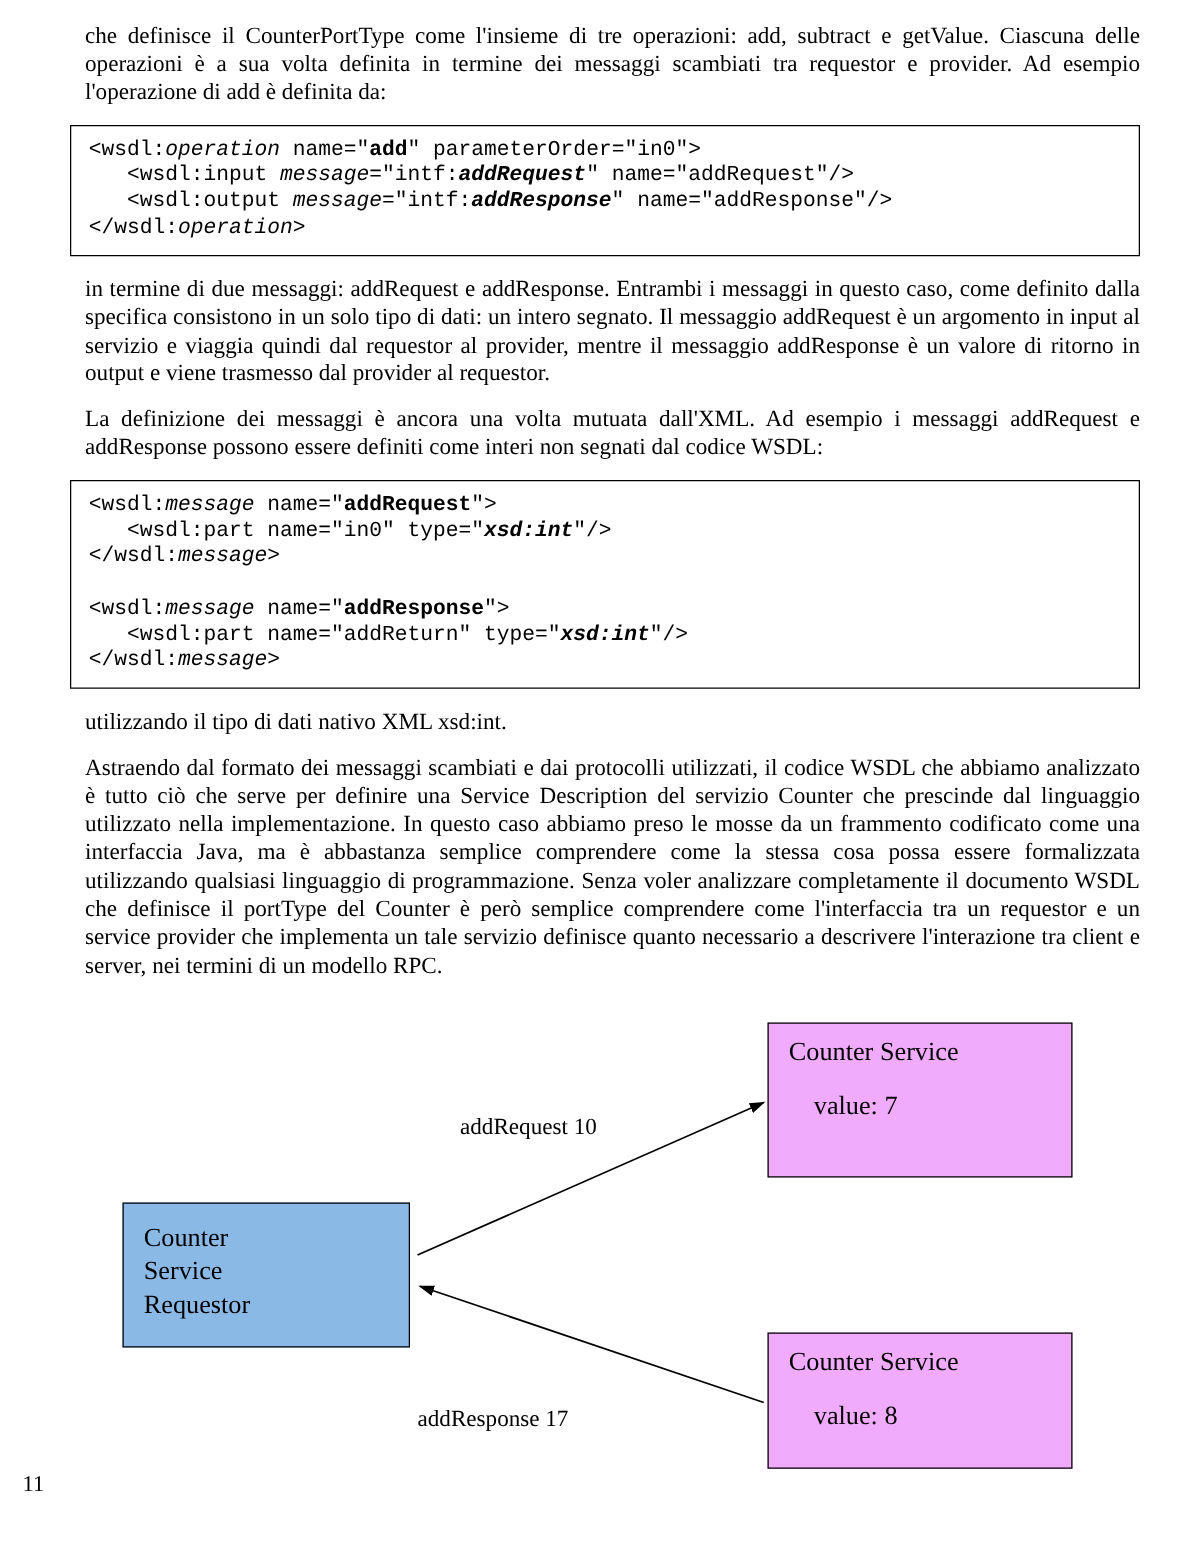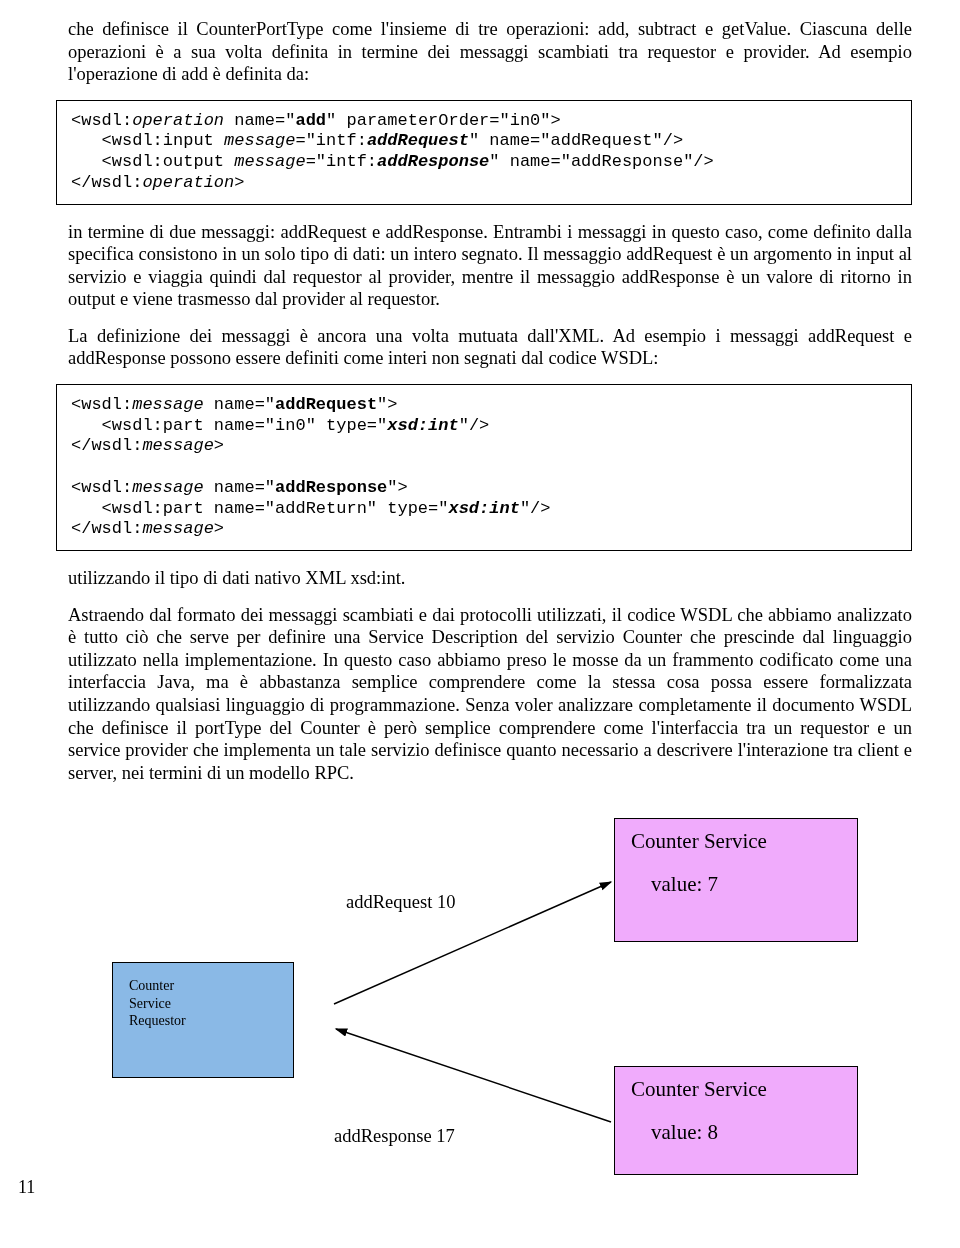--- a/index.html
+++ b/index.html
@@ -40,49 +40,49 @@
     bottom: 6px;
     font-size: 18px;
   }
   .diagram {
     position: relative;
     height: 370px;
     margin-top: 20px;
   }
   .requestor-box {
     position: absolute;
-    left: 56px;
+    left: 42px;
     top: 158px;
-    width: 182px;
+    width: 230px;
     height: 116px;
     background: #8ab9e6;
     border: 1px solid #000;
     box-sizing: border-box;
     padding: 14px 16px;
-    font-size: 14px;
+    font-size: 21px;
     line-height: 1.25;
   }
   .service-box {
     position: absolute;
     width: 244px;
     background: #f0abfc;
     border: 1px solid #000;
     box-sizing: border-box;
     padding: 10px 14px 10px 16px;
     font-size: 21px;
   }
   .service-box.top { left: 558px; top: 14px; height: 124px; }
   .service-box.bottom { left: 558px; top: 262px; height: 109px; }
   .service-title { margin-bottom: 18px; }
   .service-value { padding-left: 20px; font-family: Liberation Serif, serif; }
   .msg-label {
     position: absolute;
     font-size: 18.5px;
   }
-  .msg-top { left: 290px; top: 88px; }
+  .msg-top { left: 312px; top: 88px; }
   .msg-bottom { left: 278px; top: 322px; }
   svg.arrows {
     position: absolute;
     left: 0; top: 0;
     width: 100%; height: 100%;
     pointer-events: none;
   }
 </style>
 </head>
 <body>

